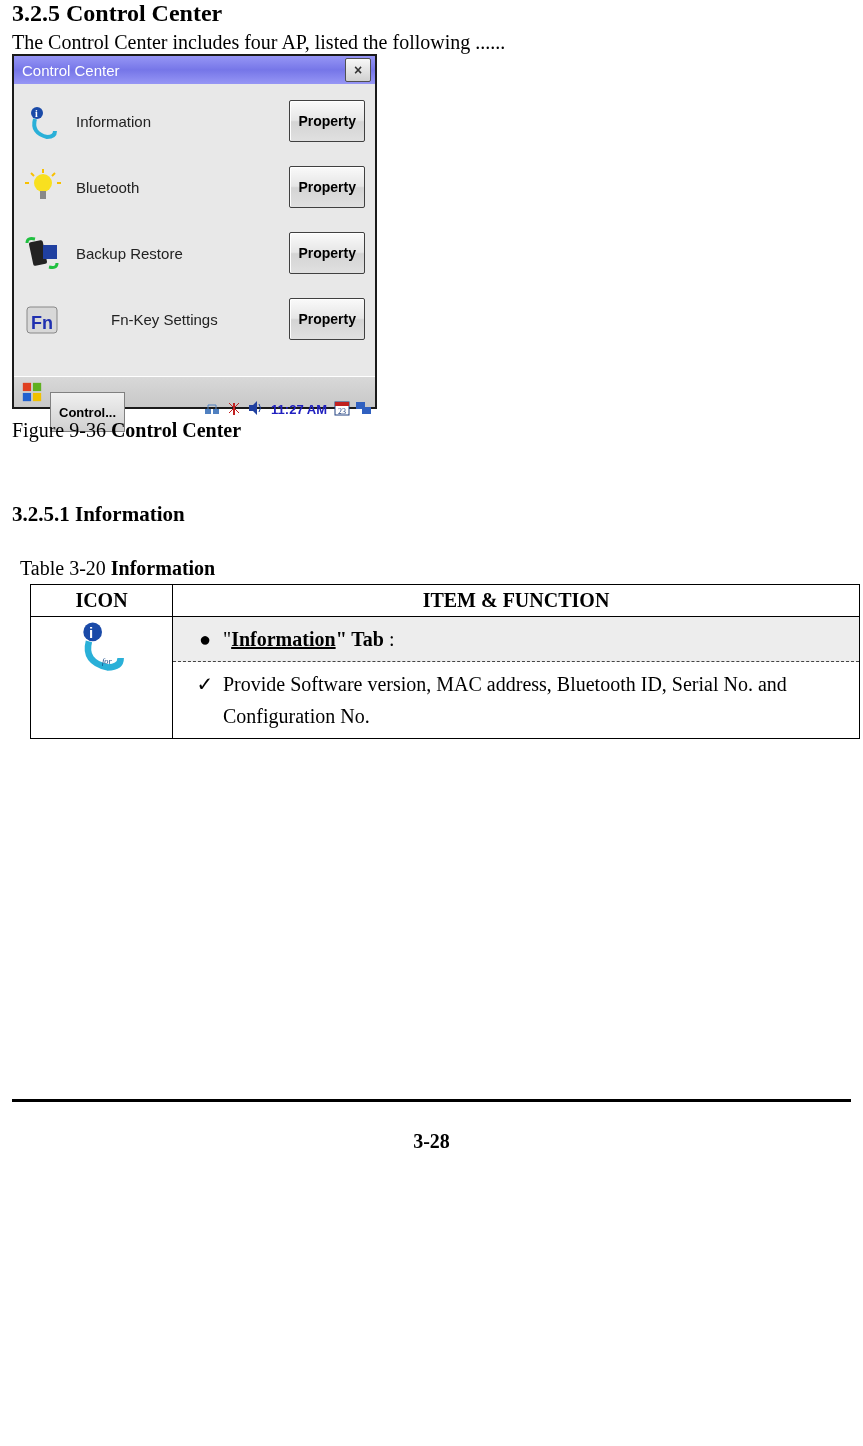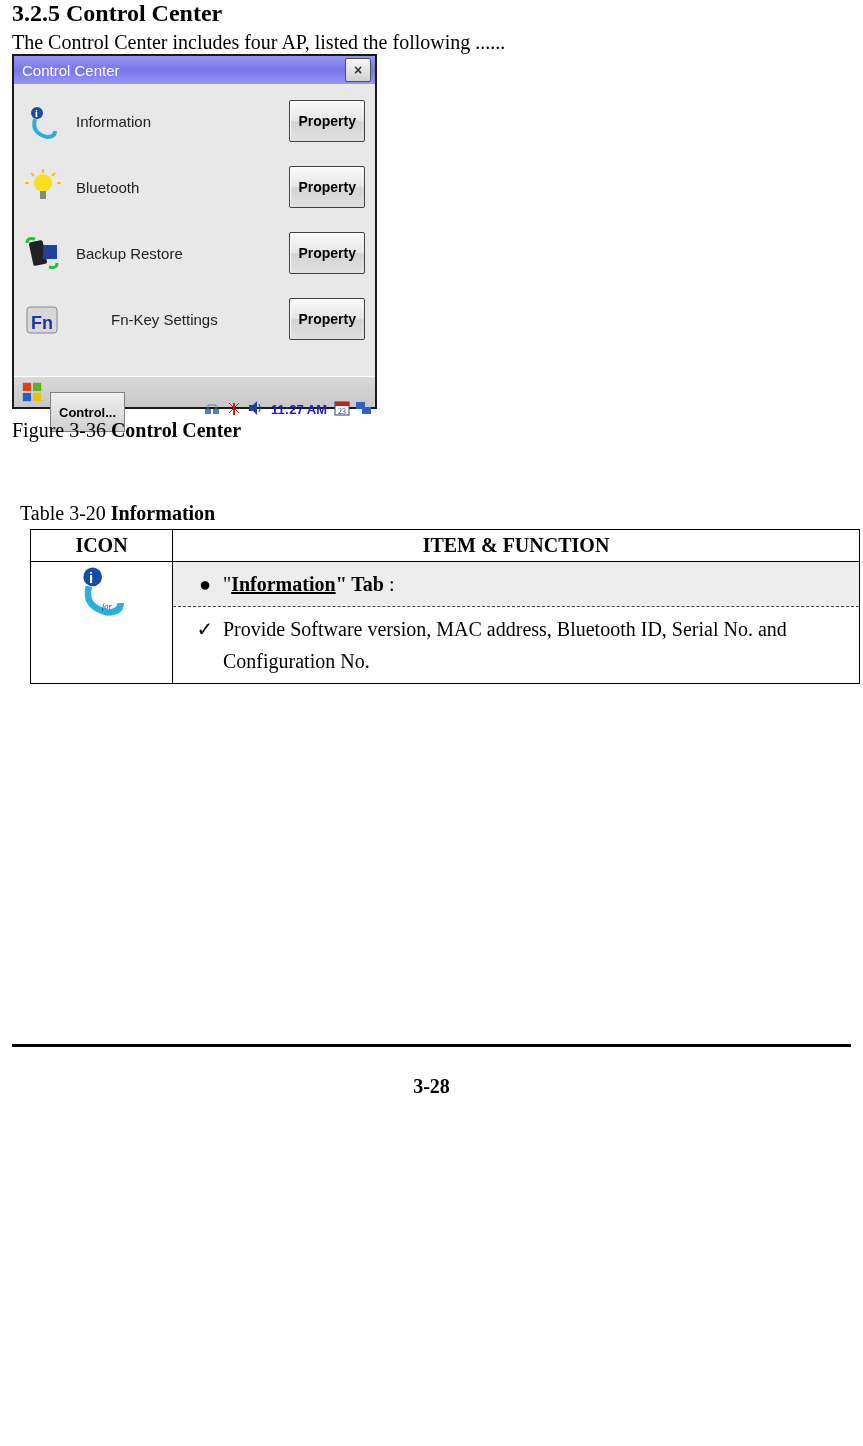--- a/index.html
+++ b/index.html
@@ -309,23 +309,24 @@
           </svg>
         <svg class="tray-icon" viewBox="0 0 18 18">
             <rect x="1" y="3" width="9" height="7" fill="#3060c0"></rect>
             <rect x="7" y="8" width="9" height="7" fill="#3060c0"></rect>
           </svg>
       </div>
     </div>
   </div>
 
   <div class="caption">
-    <span class="fig-label">Figure 3-36 </span><span class="fig-title">Control Center</span>
+    <span class="fig-label">Figure 9-36 </span><span class="fig-title">Control Center</span>
   </div>
 
+  <div class="heading-3251">3.2.5.1 Information</div>
 
   <div class="table-caption">
     <span class="tab-label">Table 3-20 </span><span class="tab-title">Information</span>
   </div>
 
   <table class="info-table">
     <tbody>
         <tr>
       <th class="icon-col">ICON</th>
       <th>ITEM &amp; FUNCTION</th>

